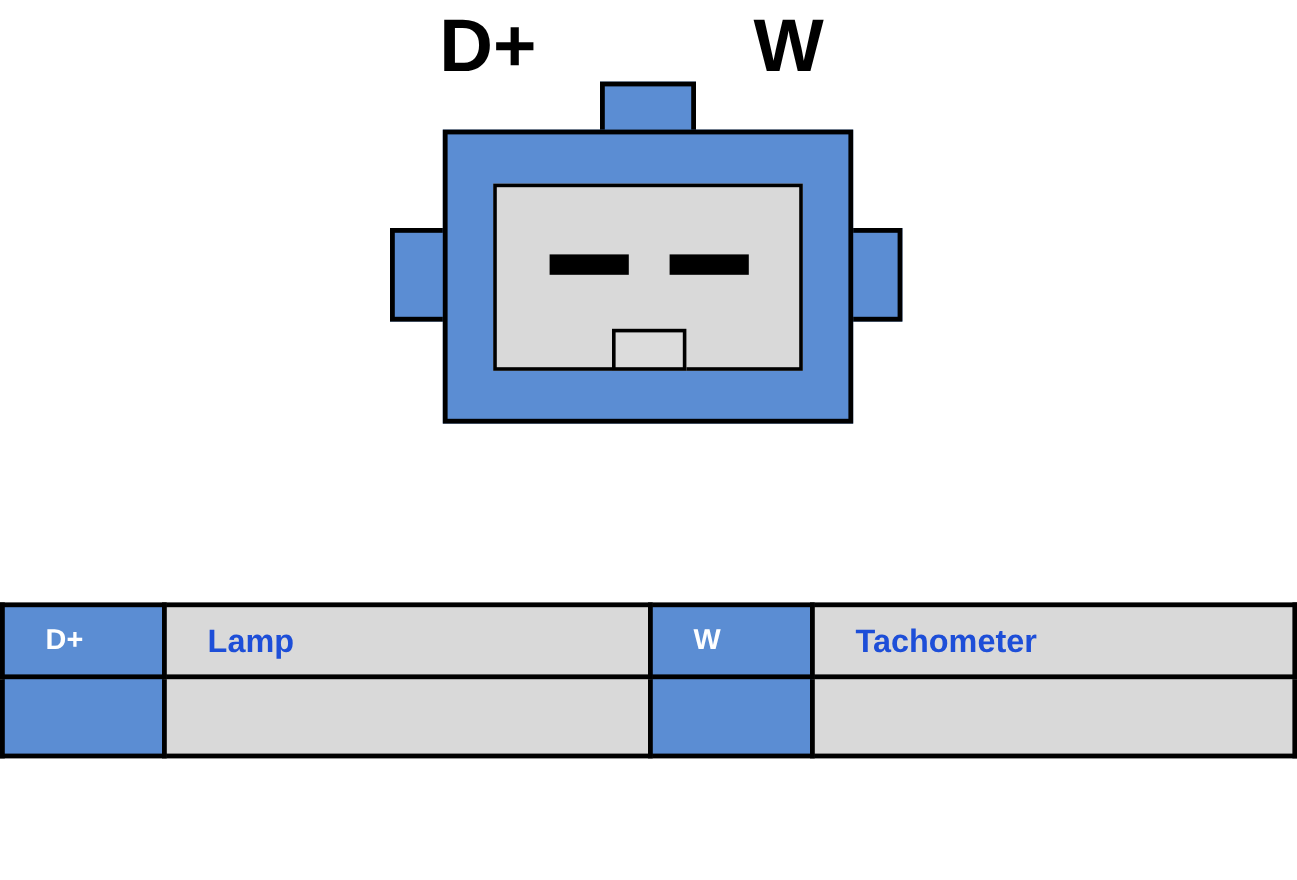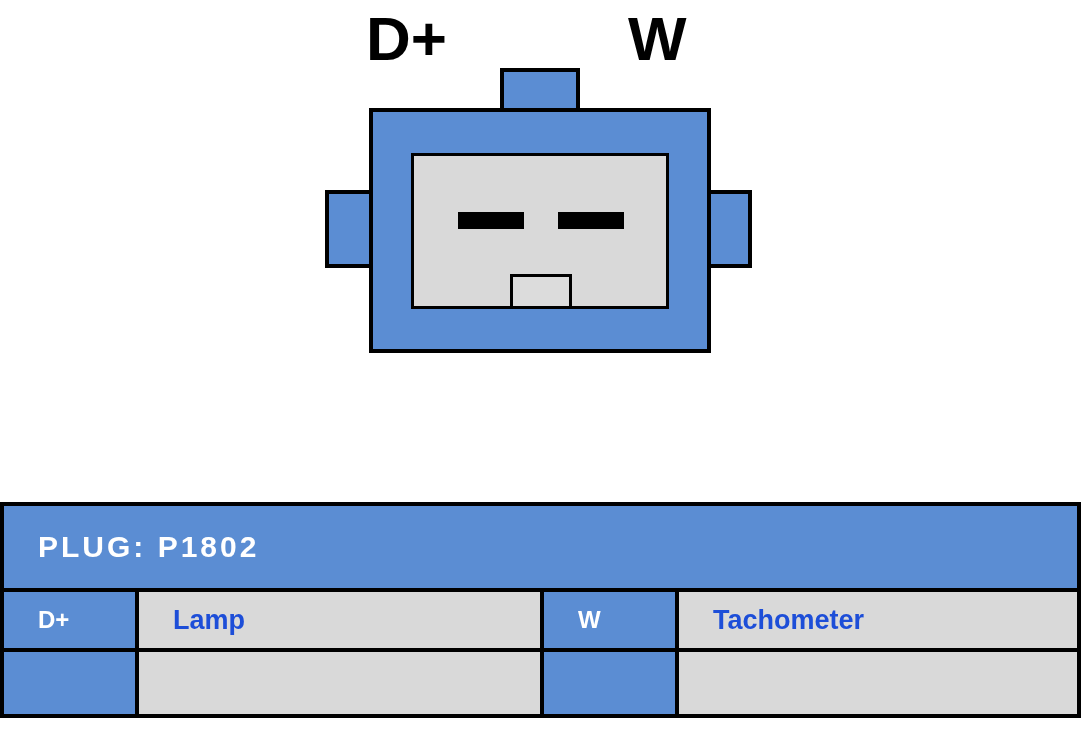--- a/index.html
+++ b/index.html
@@ -130,23 +130,20 @@
 
 <div class="plug-table-wrap">
   <table class="plug-table">
     <colgroup>
       <col class="col-pin">
       <col class="col-desc-a">
       <col class="col-pin-b">
       <col>
     </colgroup>
     <tbody>
-      <tr>
-        <td class="cell-header" colspan="4">PLUG: P1802</td>
-      </tr>
       <tr class="row-data">
         <td class="cell-pin">D+</td>
         <td class="cell-desc">Lamp</td>
         <td class="cell-pin">W</td>
         <td class="cell-desc">Tachometer</td>
       </tr>
       <tr class="row-empty">
         <td class="cell-pin"></td>
         <td class="cell-desc"></td>
         <td class="cell-pin"></td>

